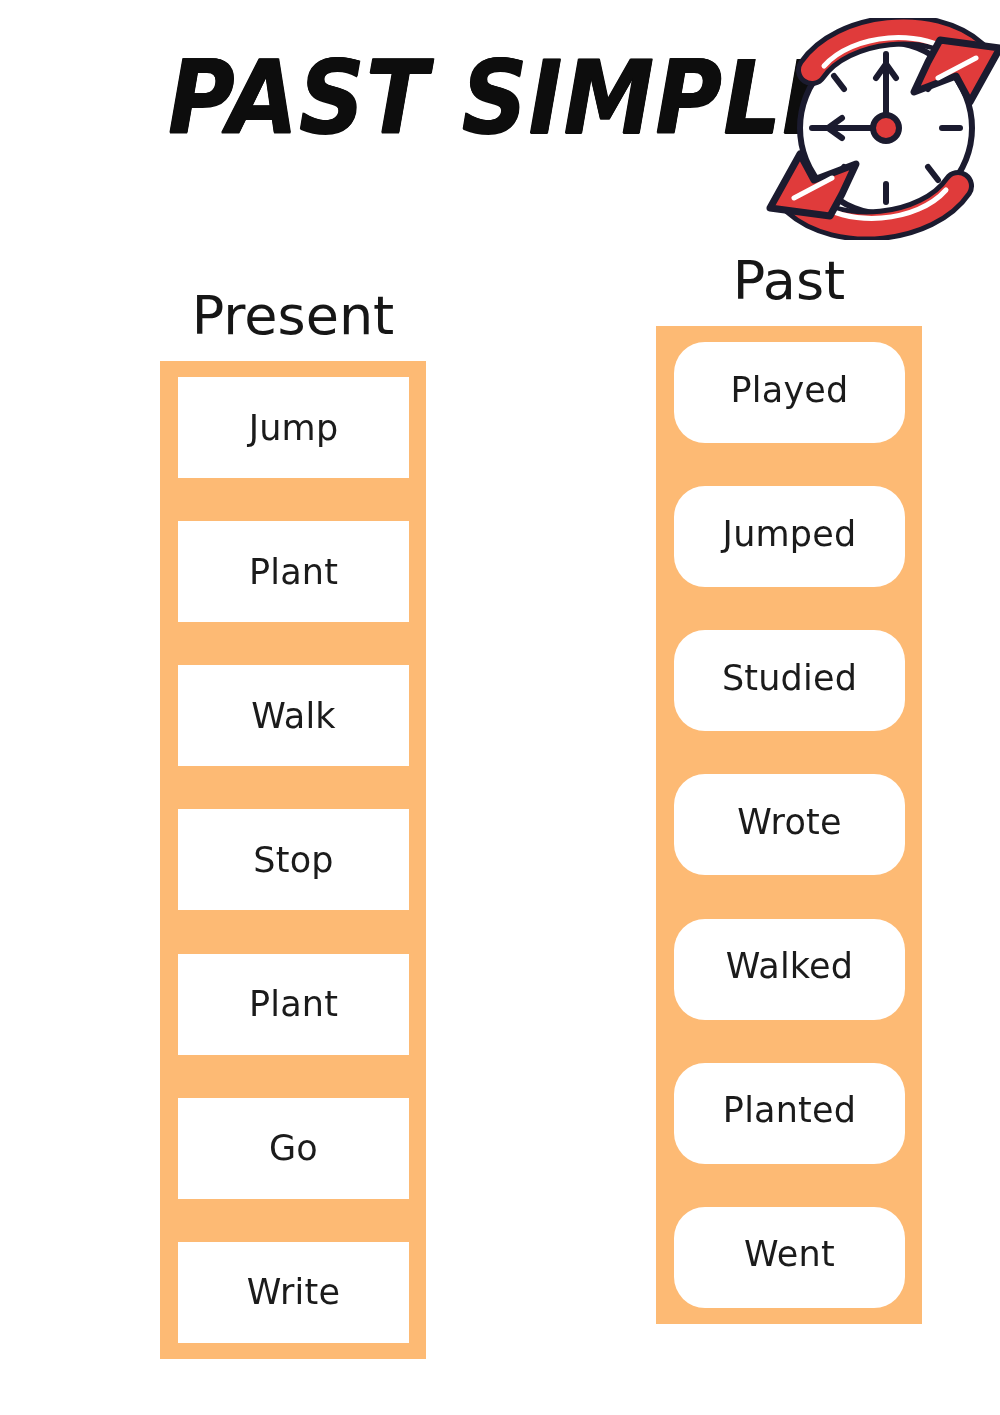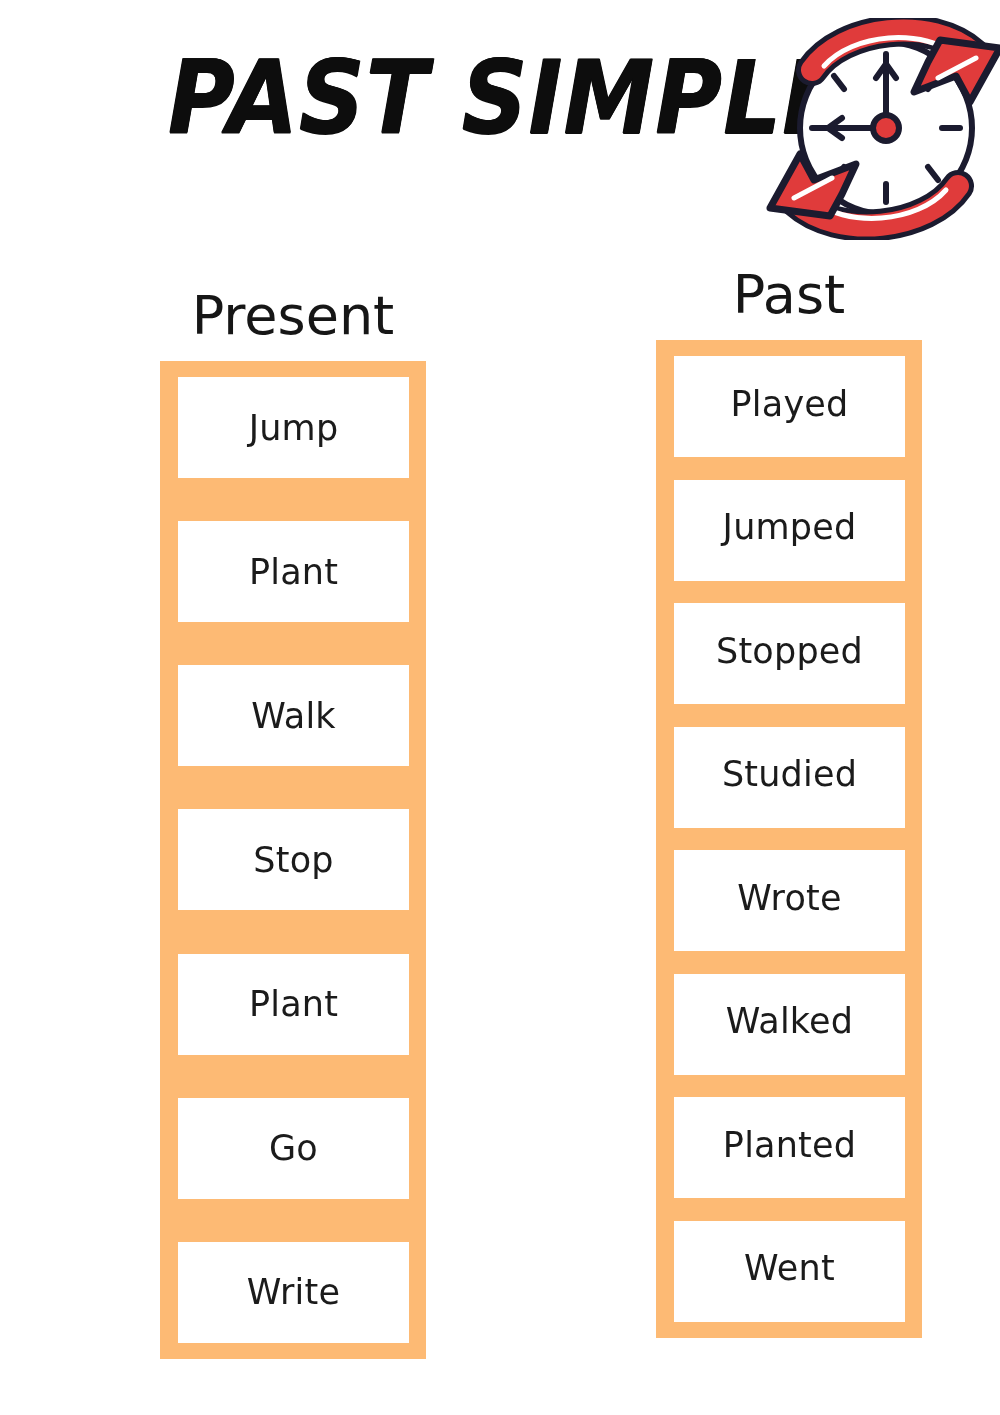--- a/index.html
+++ b/index.html
@@ -62,21 +62,21 @@
     width: 1000px;
     height: 1090px;
   }
 
   .column {
     position: absolute;
     top: 0;
     width: 266px;
   }
   .column.left  { left: 160px; margin-top: 35px; }
-  .column.right { left: 656px; margin-top: 14px; }
+  .column.right { left: 656px; }
 
   .column-title {
     color: #161616;
     font-family: "DejaVu Sans", sans-serif;
     font-weight: normal;
     font-size: 54px;
     line-height: 62px;
     text-align: center;
     height: 76px;
     letter-spacing: 0px;
@@ -106,21 +106,21 @@
     color: #1b1b1b;
     font-family: "DejaVu Sans", sans-serif;
     font-weight: normal;
     font-size: 35px;
     line-height: 40px;
     letter-spacing: 0.2px;
     white-space: nowrap;
   }
 
   
-  .column.right .word-box { align-items: center; }
+  .column.right .word-box { align-items: center; border-radius: 31px; }
   .column.right .word-label { position: relative; top: -3px; }
 </style>
 </head>
 <body>
 
 <div id="header">
 
   <div id="title">PAST SIMPLE</div>
 
   <div id="clock-icon">
@@ -208,23 +208,20 @@
   <div class="column right">
     <div class="column-title">Past</div>
     <div class="word-stack">
       <div class="word-box">
         <span class="word-label">Played</span>
       </div>
       <div class="word-box">
         <span class="word-label">Jumped</span>
       </div>
       <div class="word-box">
-        <span class="word-label">Stopped</span>
-      </div>
-      <div class="word-box">
         <span class="word-label">Studied</span>
       </div>
       <div class="word-box">
         <span class="word-label">Wrote</span>
       </div>
       <div class="word-box">
         <span class="word-label">Walked</span>
       </div>
       <div class="word-box">
         <span class="word-label">Planted</span>

